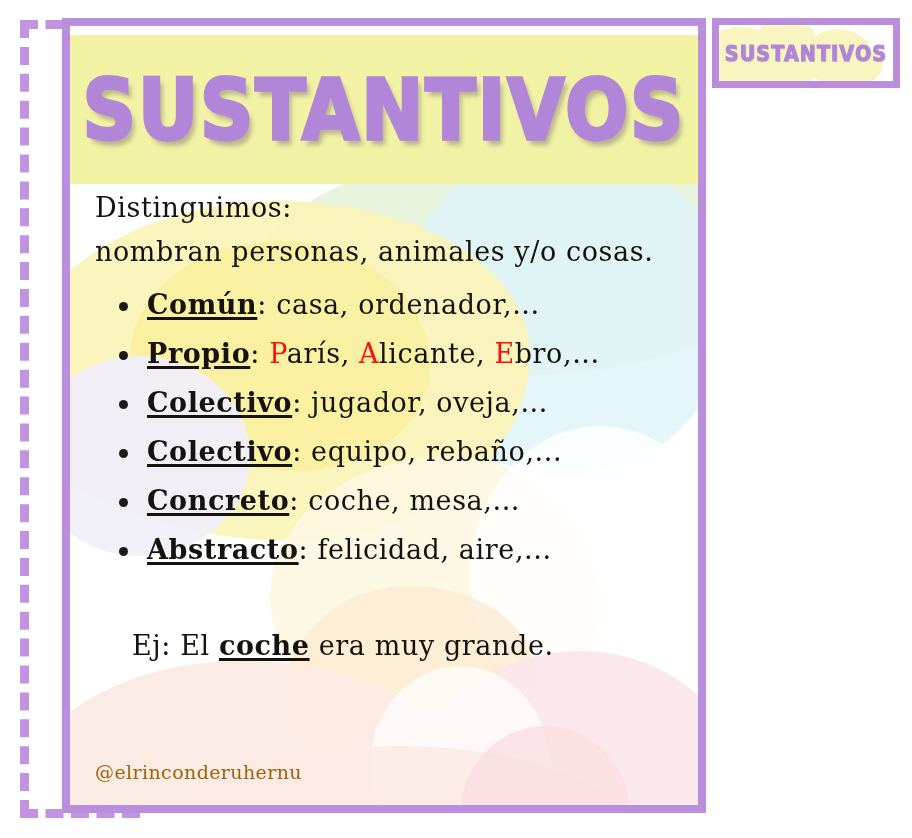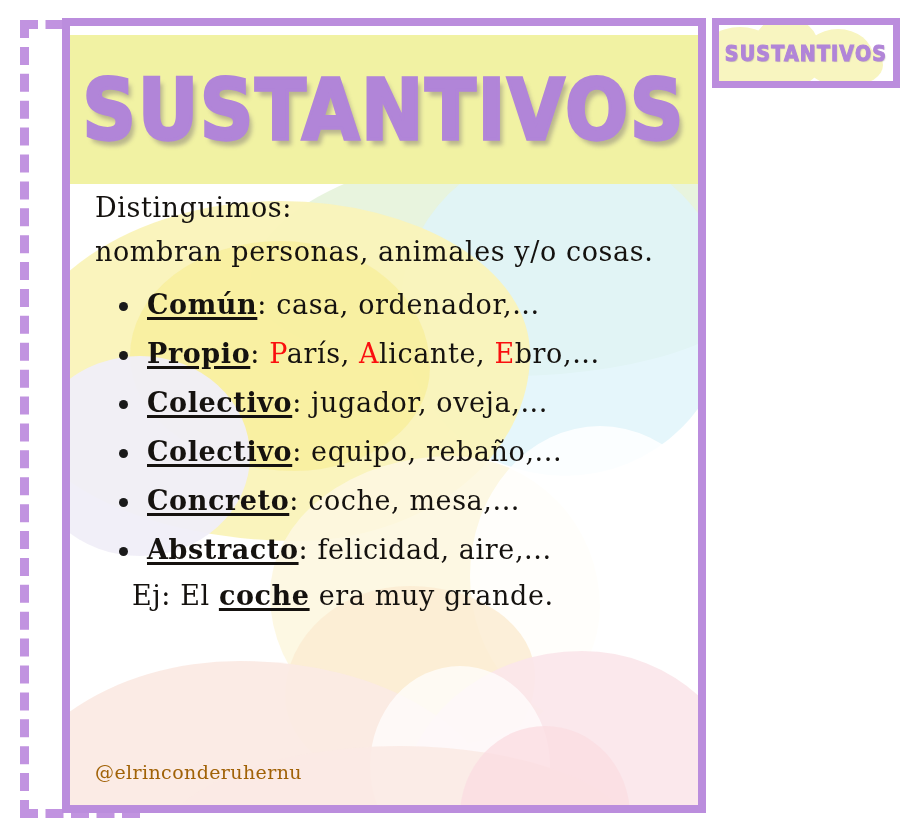--- a/index.html
+++ b/index.html
@@ -204,20 +204,21 @@
     text-decoration-thickness: 3px;
     text-underline-offset: 3px;
     margin-top: 37px;
   }
   .cap-red { color: #fa0f0f; }
 
   #example {
     font-size: 27px;
     line-height: 44px;
     padding-left: 62px;
+    margin-top: 50px;
     letter-spacing: .6px;
     white-space: nowrap;
   }
   #example .u { font-weight: 700; }
 
   #handle {
     position: absolute;
     left: 25px;
     bottom: 22px;
     font-family: "DejaVu Serif", serif;

